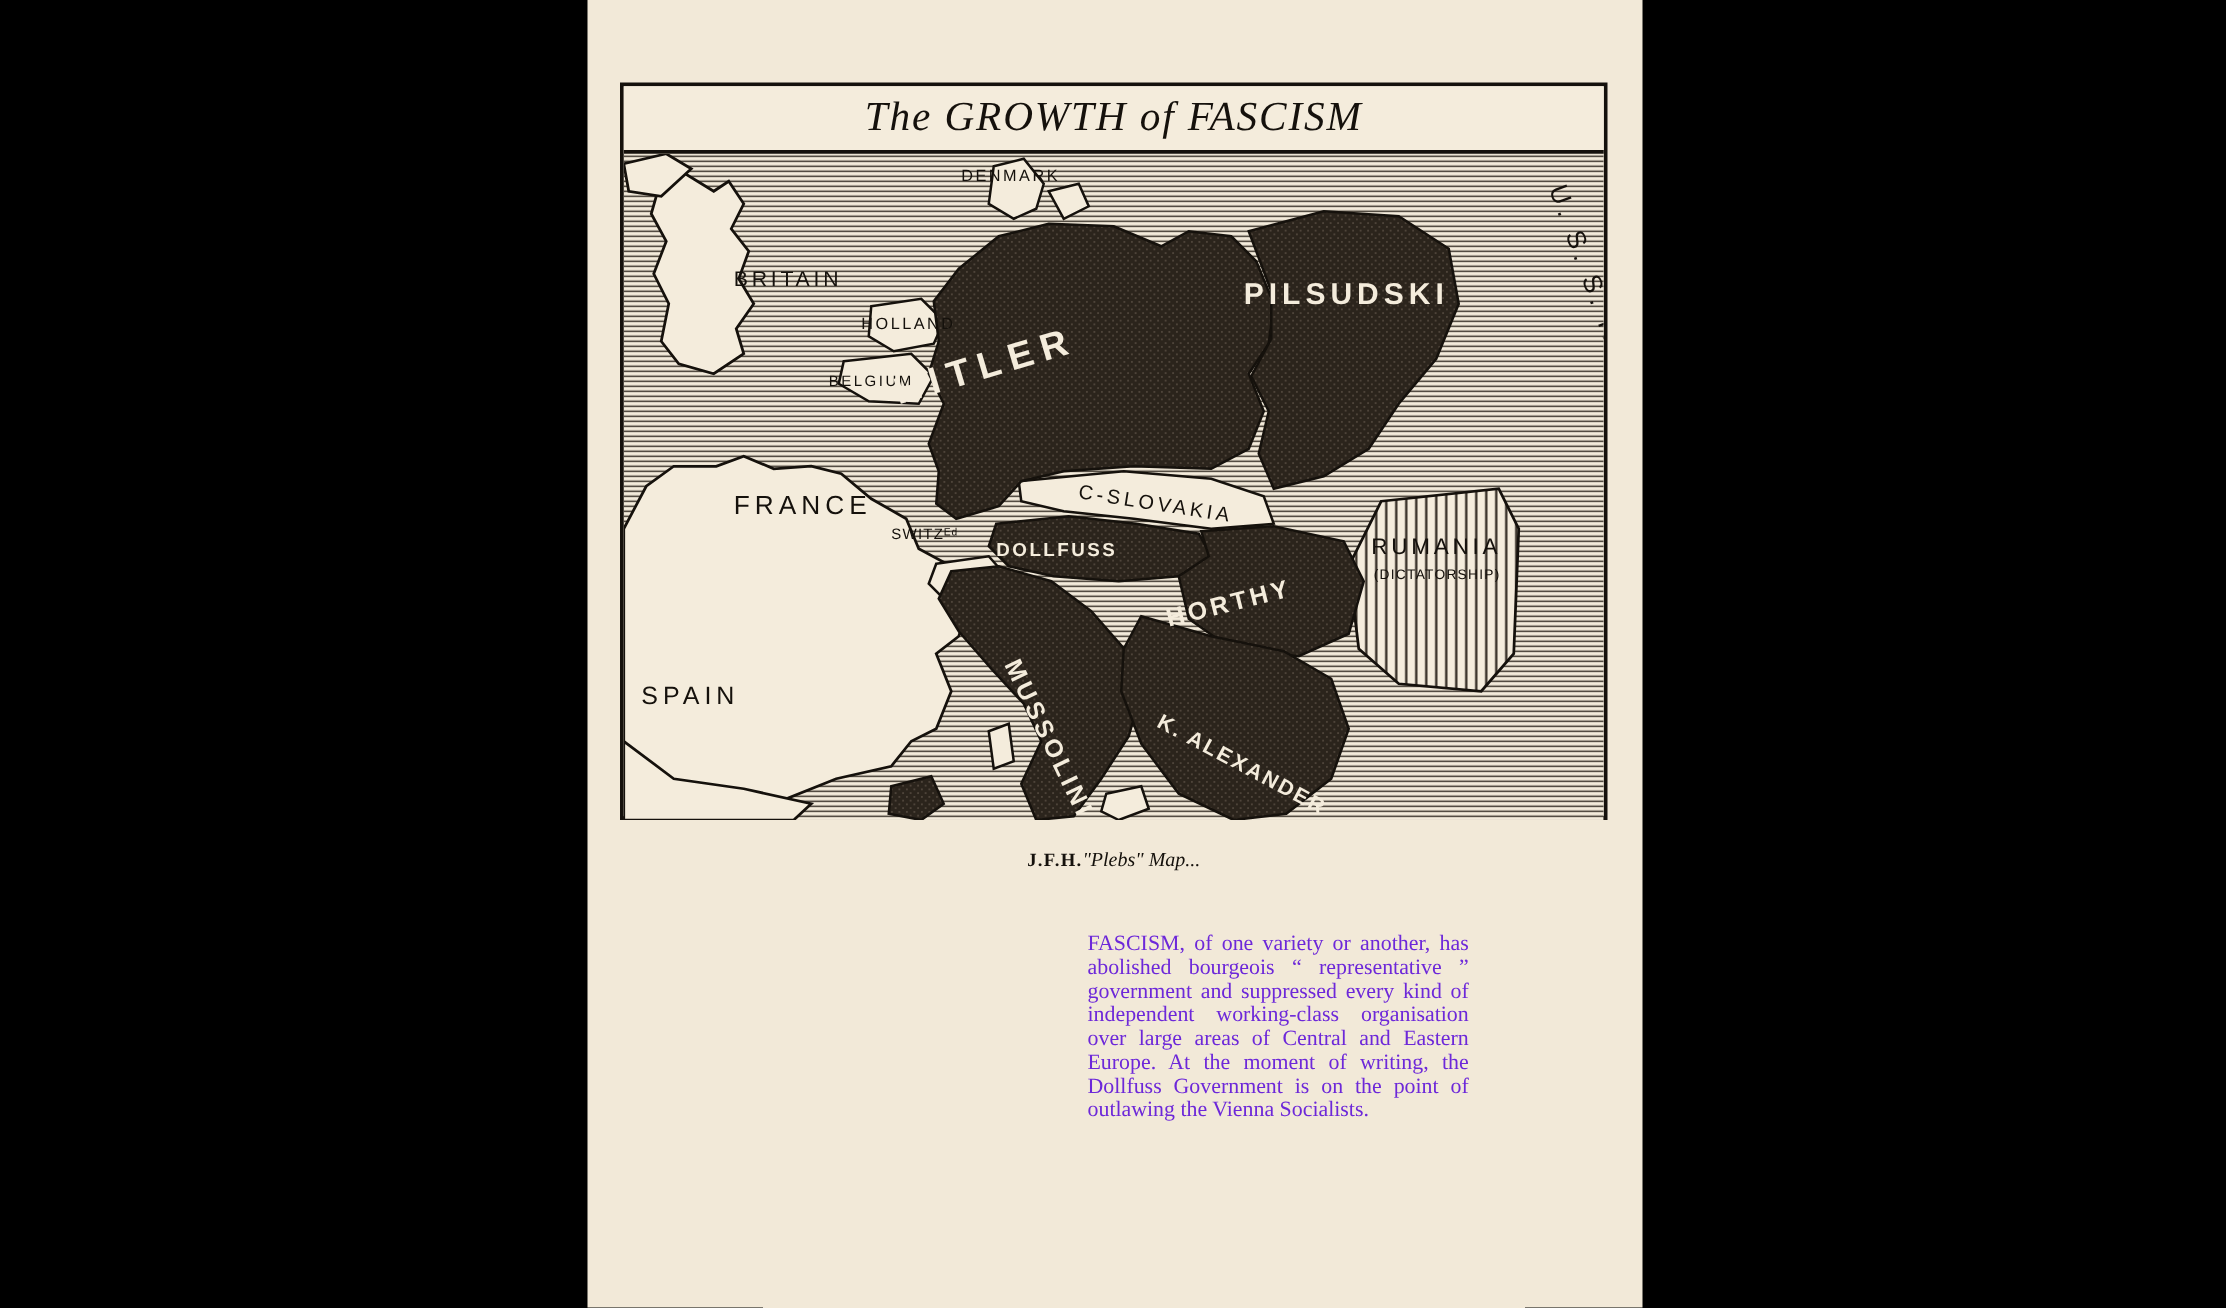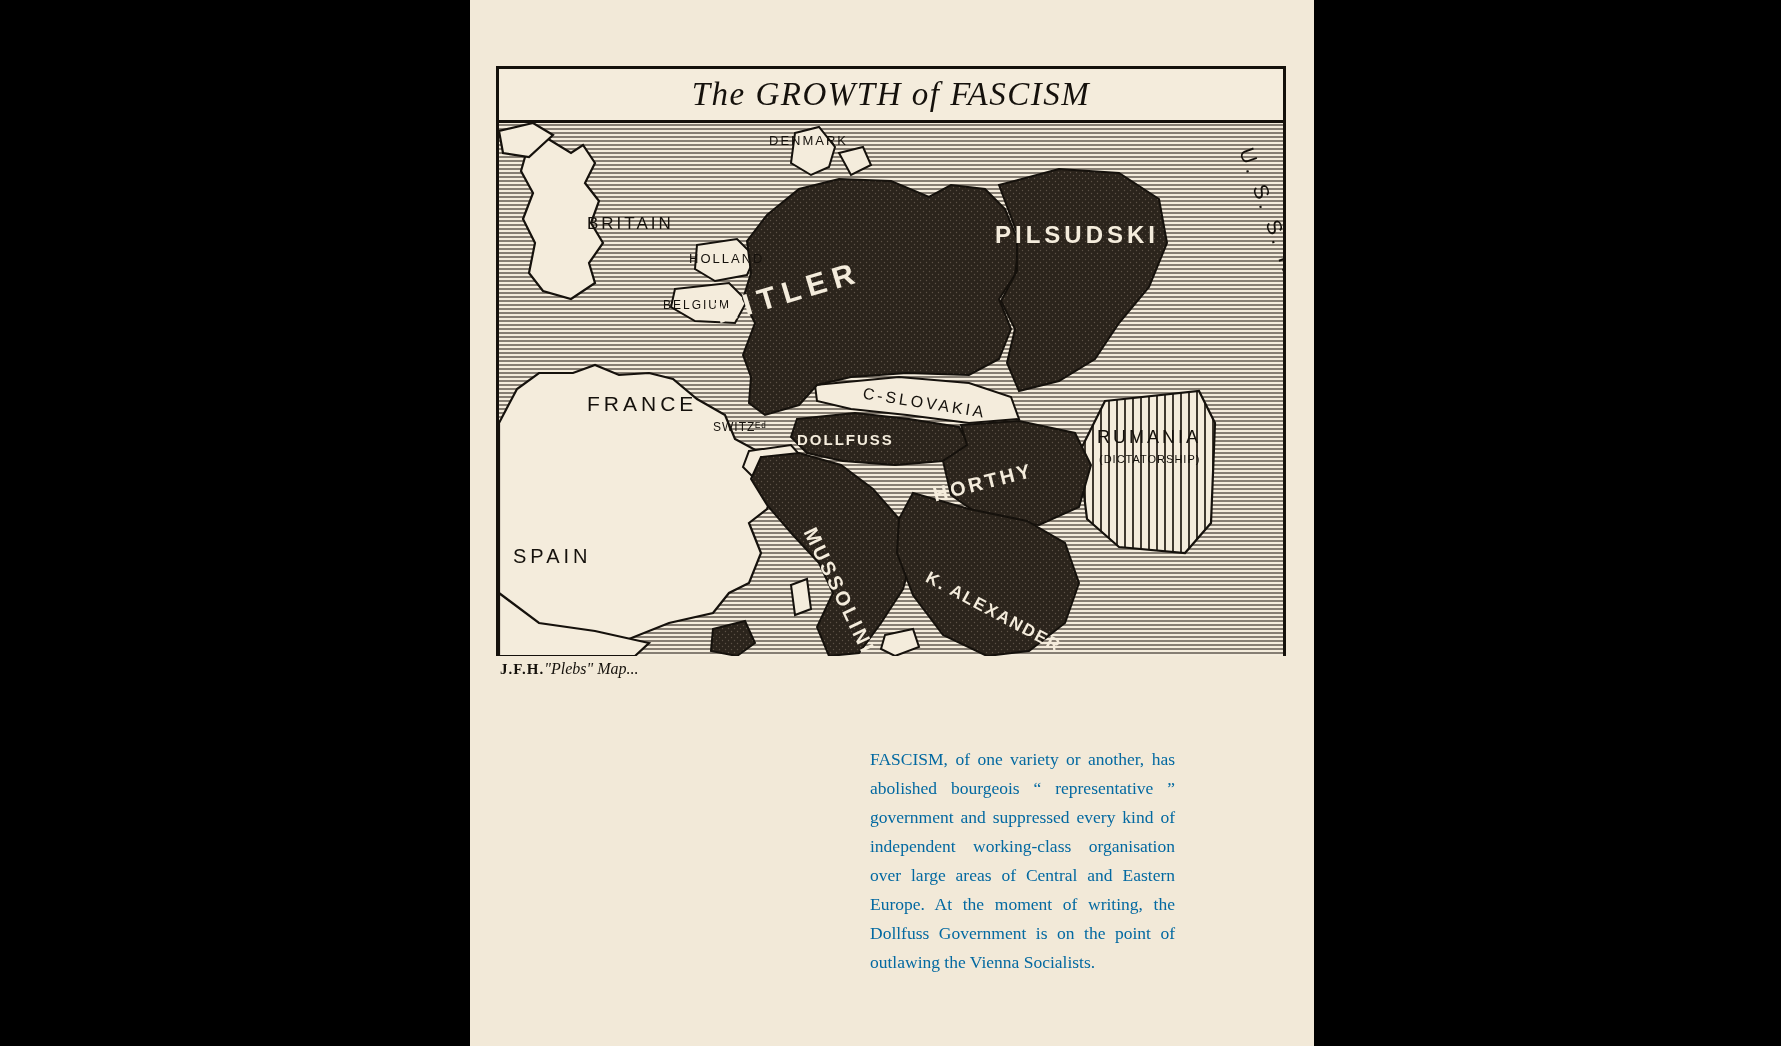--- a/index.html
+++ b/index.html
@@ -66,24 +66,24 @@
     top: 54px;
     width: 100%;
     height: 533px;
     overflow: hidden;
   }
   #map-canvas svg { display: block; }
   .credit-row {
     position: absolute;
     left: 4px;
     right: 4px;
-    top: 592px;
+    top: 612px;
     height: 22px;
     display: flex;
-    justify-content: flex-start;
+    justify-content: center;
     align-items: center;
   }
   #artist-initials {
     font-family: "Liberation Serif", serif;
     font-weight: bold;
     font-size: 15px;
     letter-spacing: 1px;
     color: #15110c;
   }
   #map-credit {
@@ -93,22 +93,22 @@
     color: #15110c;
   }
   
   #caption {
     position: absolute;
     left: 400px;
     top: 745px;
     width: 305px;
     font-family: "Liberation Serif", serif;
     font-size: 17.5px;
-    line-height: 29px;
-    color: #0369a1;
+    line-height: 19px;
+    color: #6d28d9;
     text-align: justify;
     text-justify: inter-word;
   }
 </style>
 </head>
 <body>
 
 <div id="page">
 
   <div id="figure">

